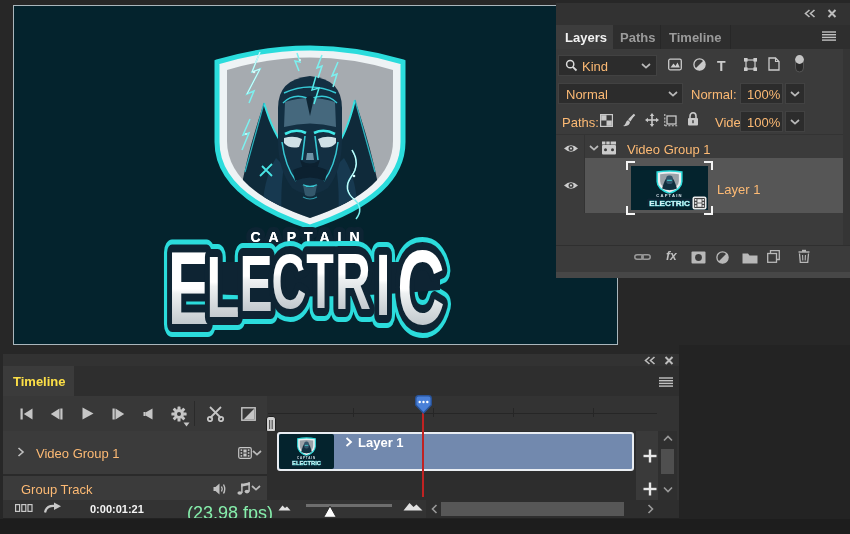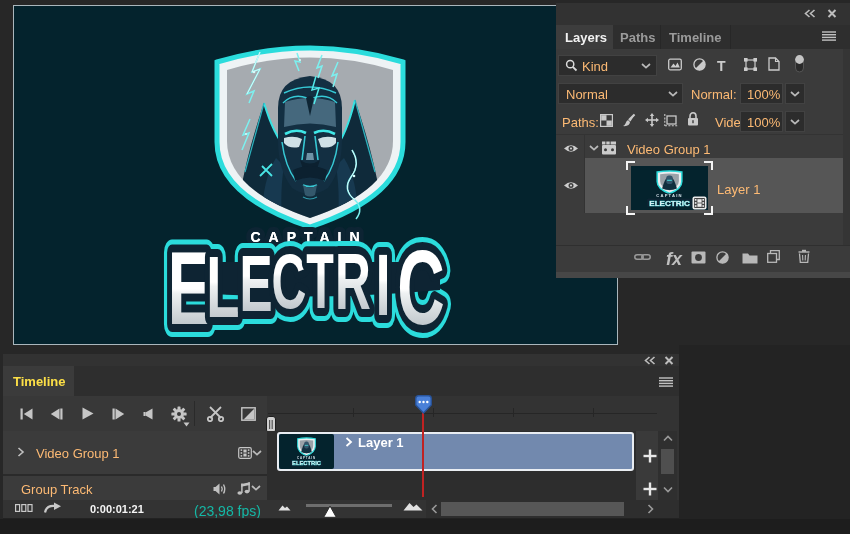--- a/index.html
+++ b/index.html
@@ -324,21 +324,21 @@
     </svg>
  <div class="txt abs" style="left:161px;top:179px">Layer 1</div>
 
  <div class="abs" style="left:0;top:242px;width:294px;height:1px;background:#2f2f2f"></div>
  <svg class="abs" style="left:78px;top:249px" width="17" height="10">
       <g stroke="#9a9a9a" stroke-width="1.5" fill="none">
         <rect x="0.8" y="2.8" width="8.4" height="4.4" rx="2.2"></rect>
         <rect x="7.8" y="2.8" width="8.4" height="4.4" rx="2.2"></rect>
       </g>
     </svg>
- <div class="abs txt" style="left:110px;top:246px;font-style:italic;font-weight:bold;font-size:18px;color:#bfbfbf">fx</div>
+ <div class="abs txt" style="left:110px;top:246px;font-style:italic;font-weight:bold;font-size:12px;color:#bfbfbf">fx</div>
  <svg class="abs" style="left:135px;top:248px" width="15" height="13">
       <rect x="0.5" y="0.5" width="14" height="12" rx="1" fill="#b8b8b8"></rect>
       <circle cx="7.5" cy="6.5" r="3.4" fill="#3b3b3b"></circle>
     </svg>
  <svg class="abs" style="left:160px;top:248px" width="13" height="13">
       <circle cx="6.5" cy="6.5" r="5.6" stroke="#b8b8b8" stroke-width="1.3" fill="none"></circle>
       <path d="M2.5,10.5 A5.6,5.6 0 0 0 10.5,2.5 Z" fill="#b8b8b8"></path>
     </svg>
  <svg class="abs" style="left:186px;top:249px" width="16" height="12">
       <path d="M0.5,11.5 L0.5,1.5 L6,1.5 L7.5,3.5 L15.5,3.5 L15.5,11.5 Z" fill="#b8b8b8"></path>
@@ -538,21 +538,21 @@
         <rect x="0.6" y="0.6" width="4" height="6.8"></rect>
         <rect x="6.8" y="0.6" width="4" height="6.8"></rect>
         <rect x="13" y="0.6" width="4" height="6.8"></rect>
       </g>
     </svg>
  <svg class="abs" style="left:41px;top:148px" width="18" height="11">
       <path d="M1,10.5 C2,5 6,3.5 11,4" stroke="#c9c9c9" stroke-width="2.2" fill="none"></path>
       <path d="M10,0.5 L17,4.2 L10,8 Z" fill="#c9c9c9"></path>
     </svg>
  <div class="txt abs" style="left:87px;top:149px;font-weight:bold;font-size:11px;color:#f5f5f5">0:00:01:21</div>
- <div class="txt abs" style="left:191px;top:149px;color:#14b8a6;font-size:14px">(23,98 fps)</div>
+ <div class="txt abs" style="left:184px;top:149px;color:#86efac;font-size:18px">(23,98 fps)</div>
  <svg class="abs" style="left:275px;top:150px" width="13" height="7">
       <path d="M0.5,6.5 L4.5,1.5 L7,4 L9,2.5 L12.5,6.5 Z" fill="#e2e2e2"></path>
     </svg>
  <div class="abs" style="left:303px;top:150px;width:86px;height:3px;background:#6e6e6e"></div>
  <svg class="abs" style="left:320px;top:151px" width="14" height="13">
       <path d="M7,1 L13.3,12.3 L0.7,12.3 Z" fill="#fdfdfd" stroke="#2a2a2a" stroke-width="1"></path>
     </svg>
  <svg class="abs" style="left:400px;top:148px" width="20" height="9">
       <path d="M0.5,8.5 L6.5,1 L10.5,5 L13.5,2.5 L19.5,8.5 Z" fill="#e2e2e2"></path>
     </svg>

